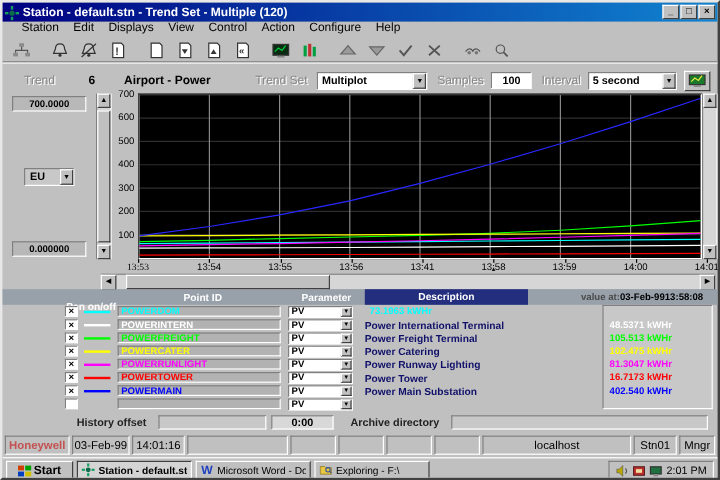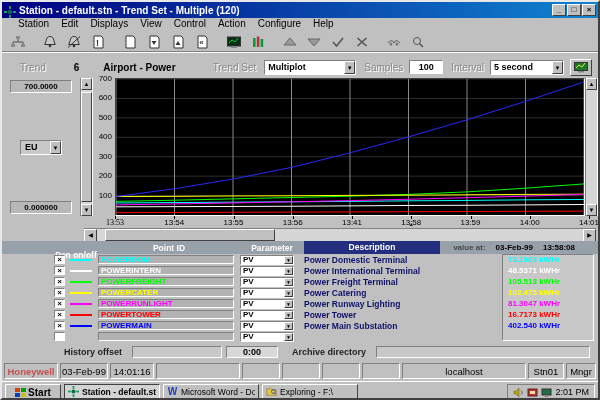--- a/index.html
+++ b/index.html
@@ -50,21 +50,21 @@
   .xcursor{position:absolute;top:4px;transform:translateX(-50%);font-size:6px;color:#101010;}
   .hscroll{height:13px;margin:0 2px 0 82px;display:flex;background:#d6d6d6;border-top:1px solid #808080;flex:0 0 auto;}
   .harrow{width:13px;height:13px;background:#c0c0c0;border:1px solid;border-color:#fff #404040 #404040 #fff;font-size:6px;text-align:center;line-height:11px;color:#000;}
   .htrack{flex:1;position:relative;}
   .hthumb{position:absolute;top:0;bottom:0;left:8px;width:170px;background:#c0c0c0;border:1px solid;border-color:#fff #404040 #404040 #fff;}
   
   .thead{height:13px;display:flex;align-items:center;background:#98a0aa;padding-left:52px;flex:0 0 auto;}
   .hc{font-size:8.5px;font-weight:bold;color:#fff;text-align:center;white-space:nowrap;}
   .hc-pen{width:44px;margin-top:14px;}.hc-id{width:142px;}.hc-param{width:64px;}
   .hc-desc{flex:1;background:#232f7e;height:13px;line-height:13px;}
-  .hc-cluster{width:158px;display:flex;justify-content:flex-end;gap:10px;padding-right:23px;}
+  .hc-cluster{width:158px;display:flex;justify-content:flex-end;padding-right:12px;}
   .hc-valat{font-size:8px;font-weight:bold;color:#4a4a4a;}
   .hc-date,.hc-time{font-size:8px;font-weight:bold;color:#000;}
   .tbody{height:88px;position:relative;flex:0 0 auto;}
   .valpanel{position:absolute;right:4px;top:0;bottom:1px;width:92px;background:#c8c8c8;border:1px solid;border-color:#808080 #fff #fff #808080;}
   .trow{display:flex;align-items:center;height:11px;padding-left:52px;position:relative;}
   .c-pen{width:44px;display:flex;align-items:center;}
   .cbx{width:11px;height:9px;background:#fff;border:1px solid;border-color:#808080 #fff #fff #808080;font-size:8px;line-height:7px;text-align:center;color:#000;font-weight:bold;}
   .pline{width:22px;height:2px;margin-left:5px;}
   .c-id{width:142px;}
   .idfield{width:136px;height:9px;background:#b2b2b2;border:1px solid;border-color:#808080 #fff #fff #808080;font-size:8px;font-weight:bold;line-height:8px;padding-left:2px;white-space:nowrap;overflow:hidden;}
@@ -369,21 +369,20 @@
         </span>
         <span class="c-id">
           <span class="idfield" style="display: block; color: rgb(0, 255, 255);">POWERDOM</span>
         </span>
         <span class="c-param">
           <span class="pvdd" style="display: flex;">
             <span>PV</span>
             <span class="arr">▼</span>
           </span>
         </span>
-        <span class="c-desc">Power Domestic Terminal</span>
         <span class="c-val" style="color: rgb(0, 255, 255);">73.1963 kWHr</span>
       </div>
       <div class="trow">
         <span class="c-pen">
           <span class="cbx">×</span>
           <span class="pline" style="background: rgb(255, 255, 255);"></span>
         </span>
         <span class="c-id">
           <span class="idfield" style="display: block; color: rgb(255, 255, 255);">POWERINTERN</span>
         </span>

